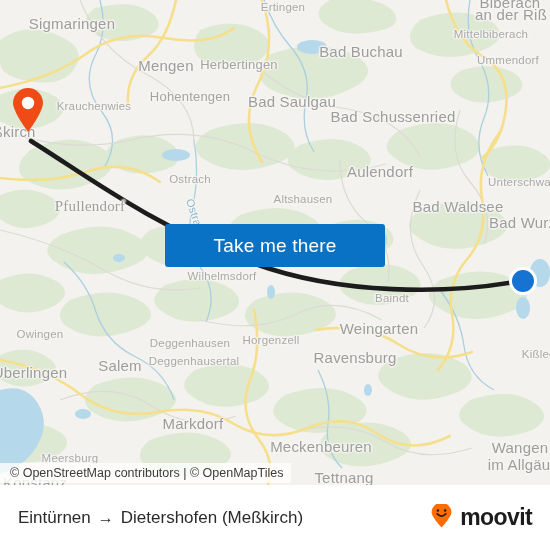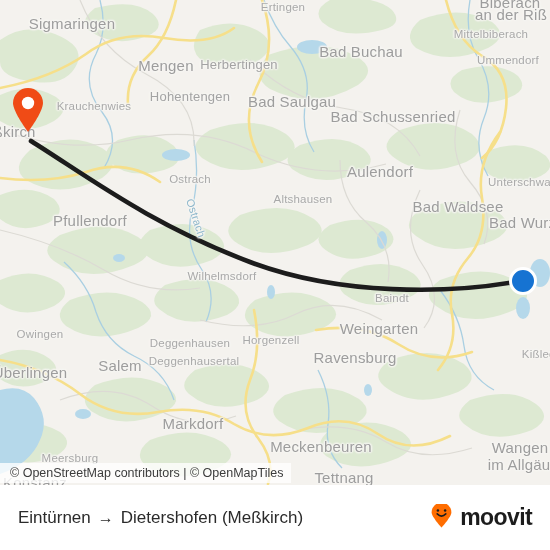--- a/index.html
+++ b/index.html
@@ -195,21 +195,21 @@
         <div class="maplabel sz-sm" style="left: 94px; top: 106px;">Krauchenwies</div>
         <div class="maplabel sz-lg" style="left: 292px; top: 101px;">Bad Saulgau</div>
         <div class="maplabel sz-lg" style="left: 361px; top: 51px;">Bad Buchau</div>
         <div class="maplabel sz-lg" style="left: 393px; top: 116px;">Bad Schussenried</div>
         <div class="maplabel sz-lg" style="left: 510px; top: 2px;">Biberach</div>
         <div class="maplabel sz-lg" style="left: 511px; top: 14px;">an der Riß</div>
         <div class="maplabel sz-sm" style="left: 467px; top: 34px; margin-left: 24px;">Mittelbiberach</div>
         <div class="maplabel sz-sm" style="left: 508px; top: 60px;">Ummendorf</div>
         <div class="maplabel sz-lg" style="left: 4px; top: 131px;">Meßkirch</div>
         <div class="maplabel sz-sm" style="left: 190px; top: 179px;">Ostrach</div>
-        <div class="maplabel sz-lg" style="left: 90px; top: 220px;">Pfullendorf</div>
+        <div class="maplabel sz-lg" style="left: 90px; top: 206px; font-family: Liberation Serif, serif;">Pfullendorf</div>
         <div class="maplabel sz-lg" style="left: 380px; top: 171px;">Aulendorf</div>
         <div class="maplabel sz-sm" style="left: 303px; top: 199px;">Altshausen</div>
         <div class="maplabel sz-lg" style="left: 458px; top: 206px;">Bad Waldsee</div>
         <div class="maplabel sz-sm" style="left: 534px; top: 182px;">Unterschwarzach</div>
         <div class="maplabel sz-lg" style="left: 535px; top: 222px;">Bad Wurzach</div>
         <div class="maplabel sz-sm" style="left: 222px; top: 276px;">Wilhelmsdorf</div>
         <div class="maplabel sz-sm" style="left: 392px; top: 298px;">Baindt</div>
         <div class="maplabel sz-sm" style="left: 40px; top: 334px;">Owingen</div>
         <div class="maplabel sz-lg" style="left: 30px; top: 372px;">Überlingen</div>
         <div class="maplabel sz-lg" style="left: 120px; top: 365px;">Salem</div>
@@ -231,20 +231,21 @@
 
     <div id="origin-pin">
       <svg width="34" height="45" viewBox="0 0 34 45">
         <path d="M17,44 C17,44 2,24 2,15 A15,15 0 1,1 32,15 C32,24 17,44 17,44 Z" fill="#f04b16"></path>
         <circle cx="17" cy="15" r="6.2" fill="#ffffff"></circle>
       </svg>
     </div>
 
     <div id="dest-dot"></div>
 
+    <button id="cta">Take me there</button>
 
     <div id="attribution">© OpenStreetMap contributors | © OpenMapTiles</div>
   </div>
 
   <div id="footer">
     <div id="route-title">
       <span>Eintürnen</span><span class="arrow">→</span><span>Dietershofen (Meßkirch)</span>
     </div>
 
     <div id="moovit-logo">

